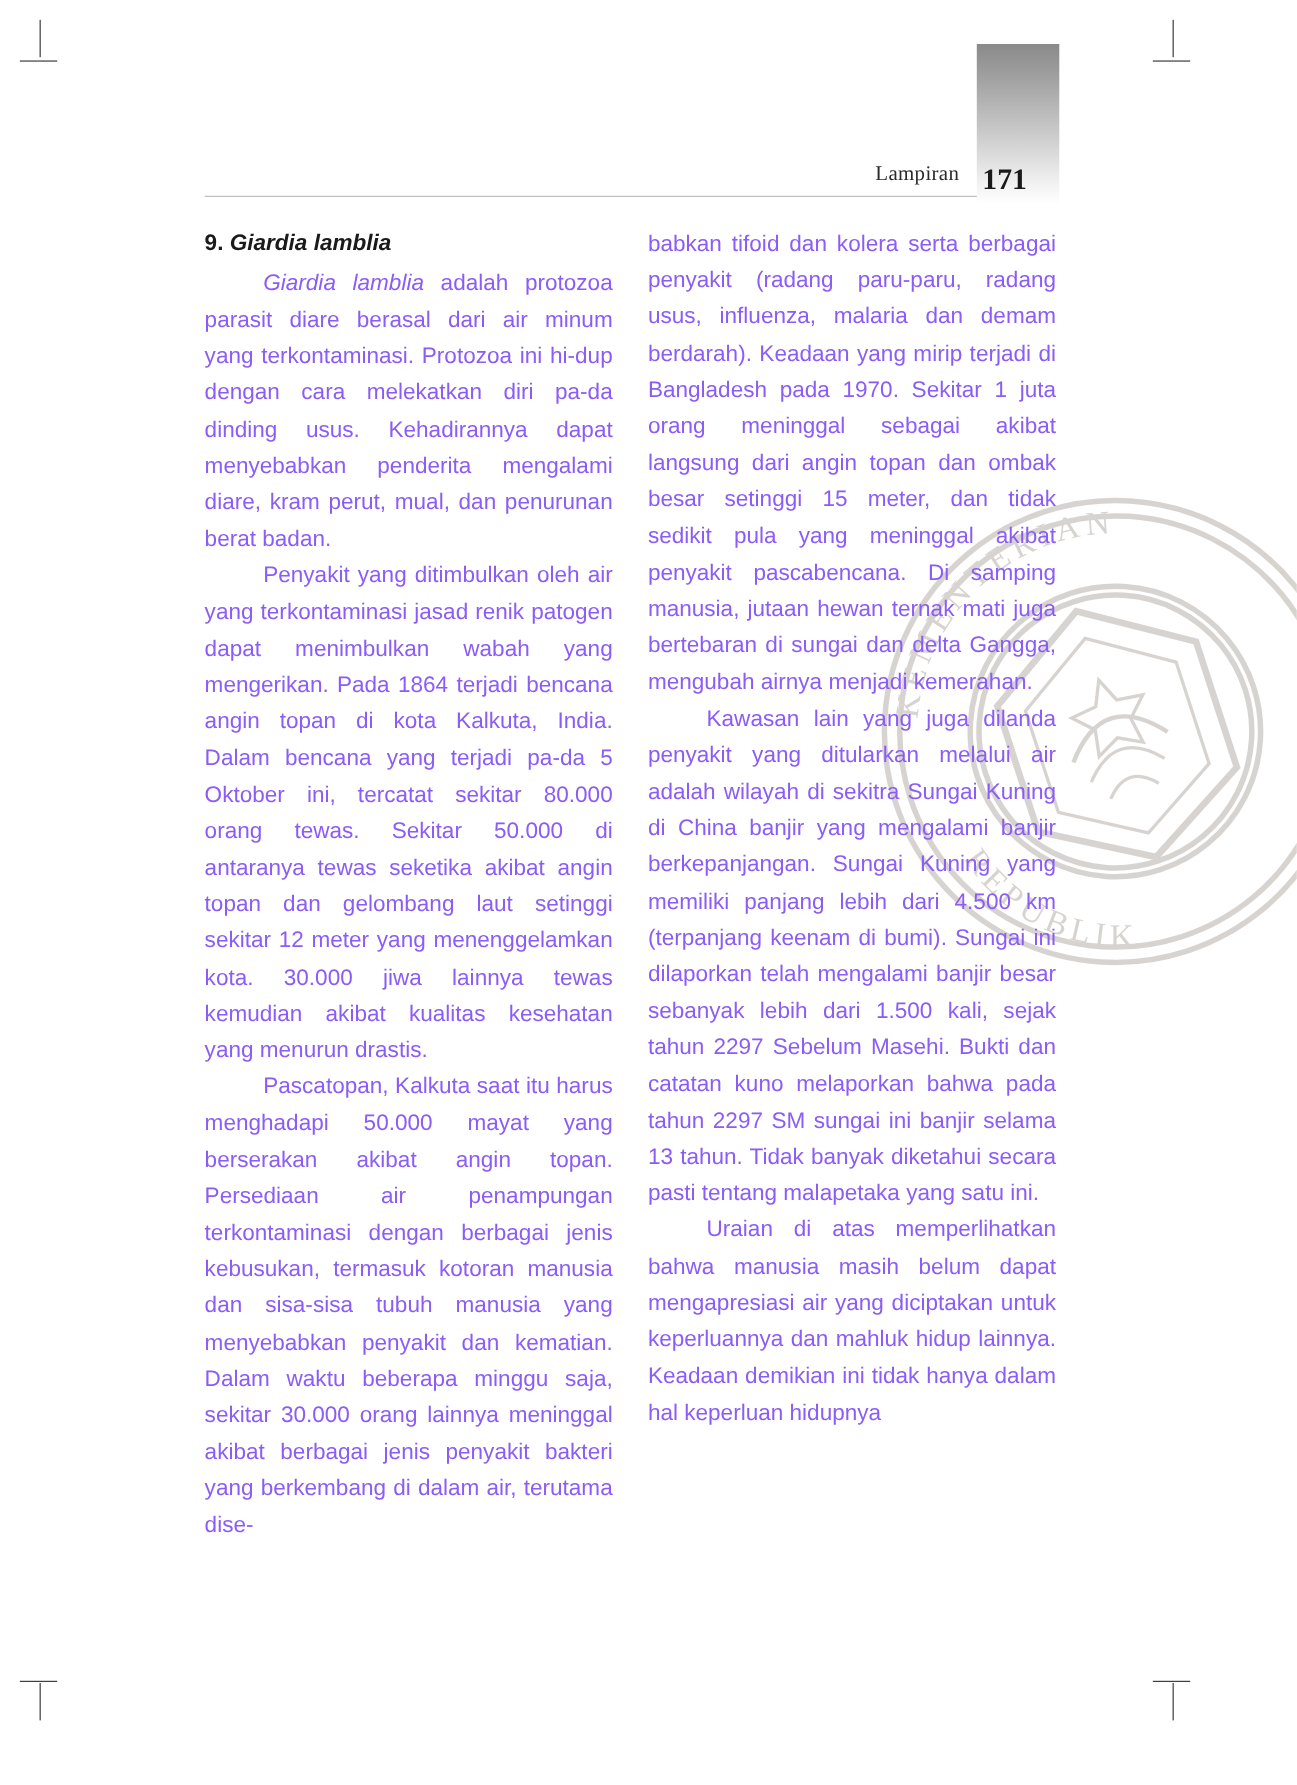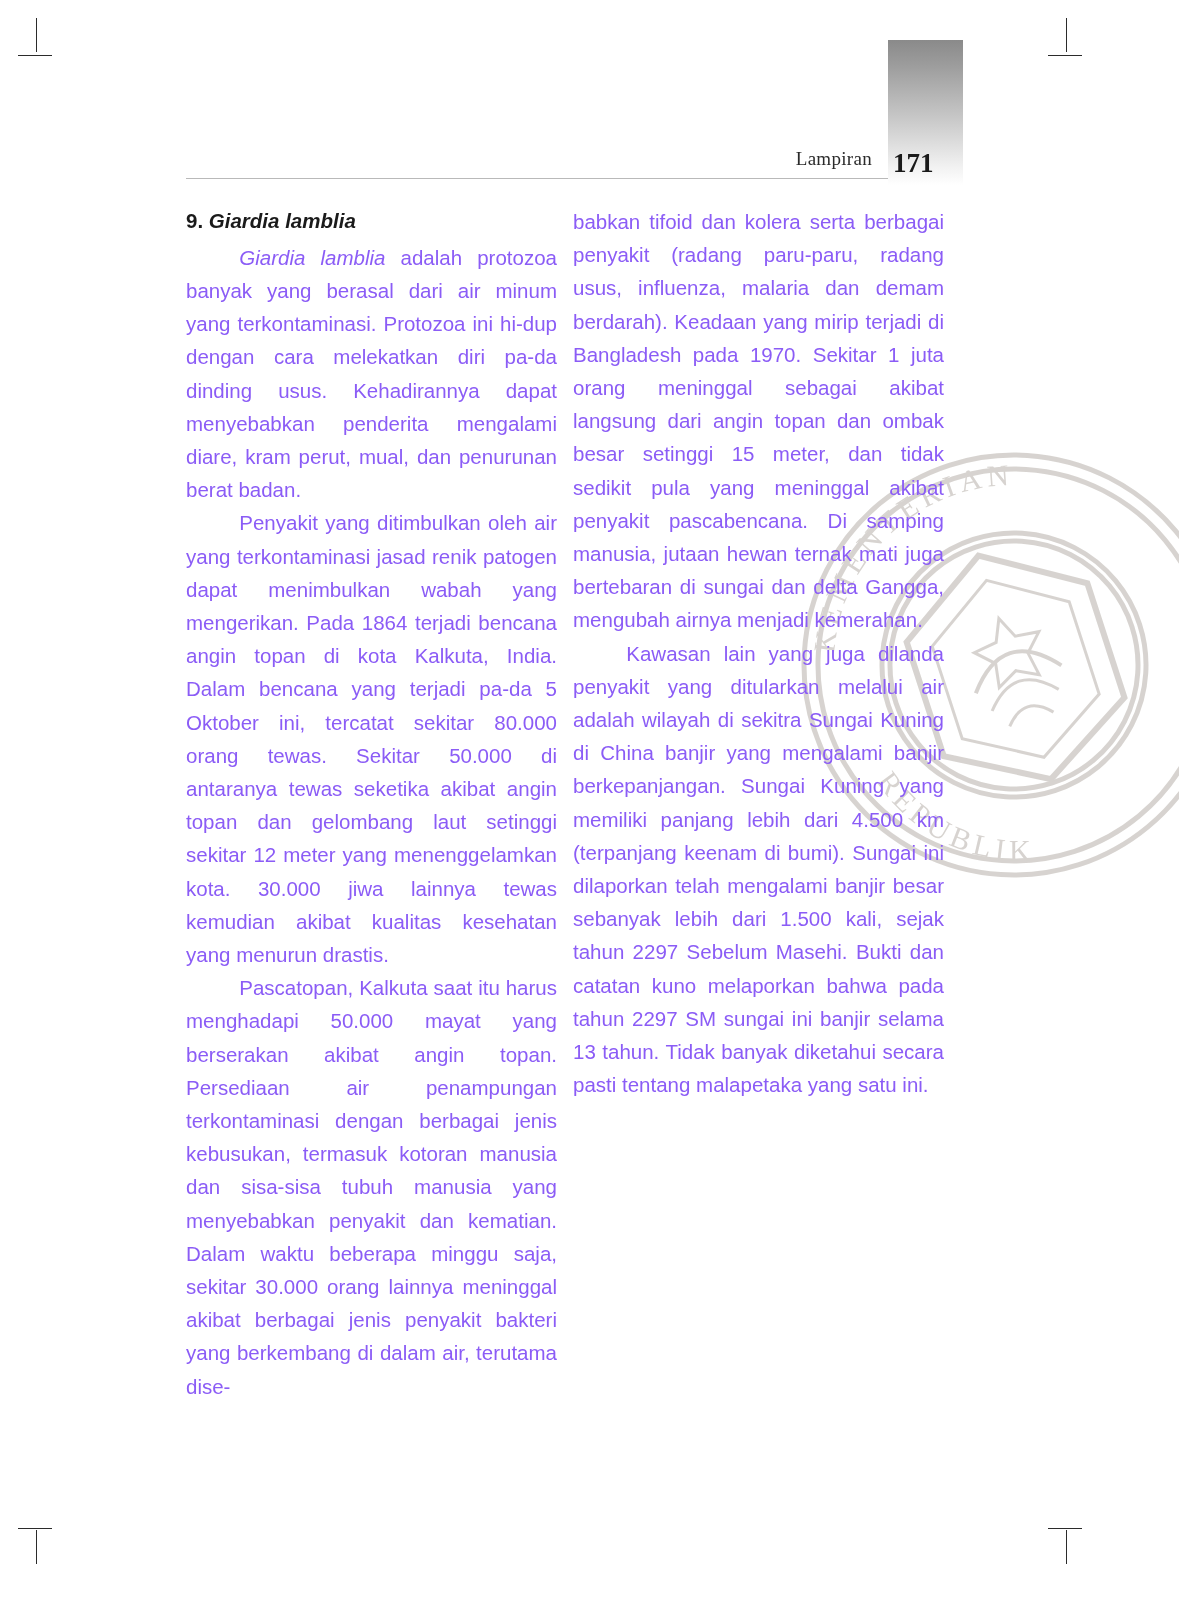--- a/index.html
+++ b/index.html
@@ -79,21 +79,21 @@
   }
 
   
   .columns {
     position: absolute;
     top: 205px;
     left: 186px;
     width: 778px;
     height: 1170px;
     display: flex;
-    gap: 16px;
+    gap: 32px;
   }
   .col {
     width: 371px;
   }
   .sec-title {
     font-size: 20.5px;
     font-weight: bold;
     margin: 0 0 4px 0;
     line-height: 1.55;
   }
@@ -154,26 +154,27 @@
   </svg>
 
   <div class="columns">
 
     <div class="col">
       <div class="sec-title">
         <span class="num">9.</span>
         <span class="ital">Giardia lamblia</span>
       </div>
 
-      <p class="body"><em>Giardia lamblia</em> <span>adalah protozoa banyak yang berasal dari air minum yang terkontaminasi. Protozoa ini hi-dup dengan cara melekatkan diri pa-da dinding usus. Kehadirannya dapat menyebabkan penderita mengalami diare, kram perut, mual, dan penurunan berat badan.</span></p>
+      <p class="body"><em>Giardia lamblia</em> <span>adalah protozoa parasit diare berasal dari air minum yang terkontaminasi. Protozoa ini hi-dup dengan cara melekatkan diri pa-da dinding usus. Kehadirannya dapat menyebabkan penderita mengalami diare, kram perut, mual, dan penurunan berat badan.</span></p>
 
       <p class="body">Penyakit yang ditimbulkan oleh air yang terkontaminasi jasad renik patogen dapat menimbulkan wabah yang mengerikan. Pada 1864 terjadi bencana angin topan di kota Kalkuta, India. Dalam bencana yang terjadi pa-da 5 Oktober ini, tercatat sekitar 80.000 orang tewas. Sekitar 50.000 di antaranya tewas seketika akibat angin topan dan gelombang laut setinggi sekitar 12 meter yang menenggelamkan kota. 30.000 jiwa lainnya tewas kemudian akibat kualitas kesehatan yang menurun drastis.</p>
 
       <p class="body">Pascatopan, Kalkuta saat itu harus menghadapi 50.000 mayat yang berserakan akibat angin topan. Persediaan air penampungan terkontaminasi dengan berbagai jenis kebusukan, termasuk kotoran manusia dan sisa-sisa tubuh manusia yang menyebabkan penyakit dan kematian. Dalam waktu beberapa minggu saja, sekitar 30.000 orang lainnya meninggal akibat berbagai jenis penyakit bakteri yang berkembang di dalam air, terutama dise-</p>
     </div>
 
     <div class="col">
       <p class="body noindent">babkan tifoid dan kolera serta berbagai penyakit (radang paru-paru, radang usus, influenza, malaria dan demam berdarah). Keadaan yang mirip terjadi di Bangladesh pada 1970. Sekitar 1 juta orang meninggal sebagai akibat langsung dari angin topan dan ombak besar setinggi 15 meter, dan tidak sedikit pula yang meninggal akibat penyakit pascabencana. Di samping manusia, jutaan hewan ternak mati juga bertebaran di sungai dan delta Gangga, mengubah airnya menjadi kemerahan.</p>
       <p class="body">Kawasan lain yang juga dilanda penyakit yang ditularkan melalui air adalah wilayah di sekitra Sungai Kuning di China banjir yang mengalami banjir berkepanjangan. Sungai Kuning yang memiliki panjang lebih dari 4.500 km (terpanjang keenam di bumi). Sungai ini dilaporkan telah mengalami banjir besar sebanyak lebih dari 1.500 kali, sejak tahun 2297 Sebelum Masehi. Bukti dan catatan kuno melaporkan bahwa pada tahun 2297 SM sungai ini banjir selama 13 tahun. Tidak banyak diketahui secara pasti tentang malapetaka yang satu ini.</p>
+      <p class="body">Uraian di atas memperlihatkan bahwa manusia masih belum dapat mengapresiasi air yang diciptakan untuk keperluannya dan mahluk hidup lainnya. Keadaan demikian ini tidak hanya dalam hal keperluan hidupnya</p>
     </div>
 
   </div>
 </div>
 
 </body></html>

